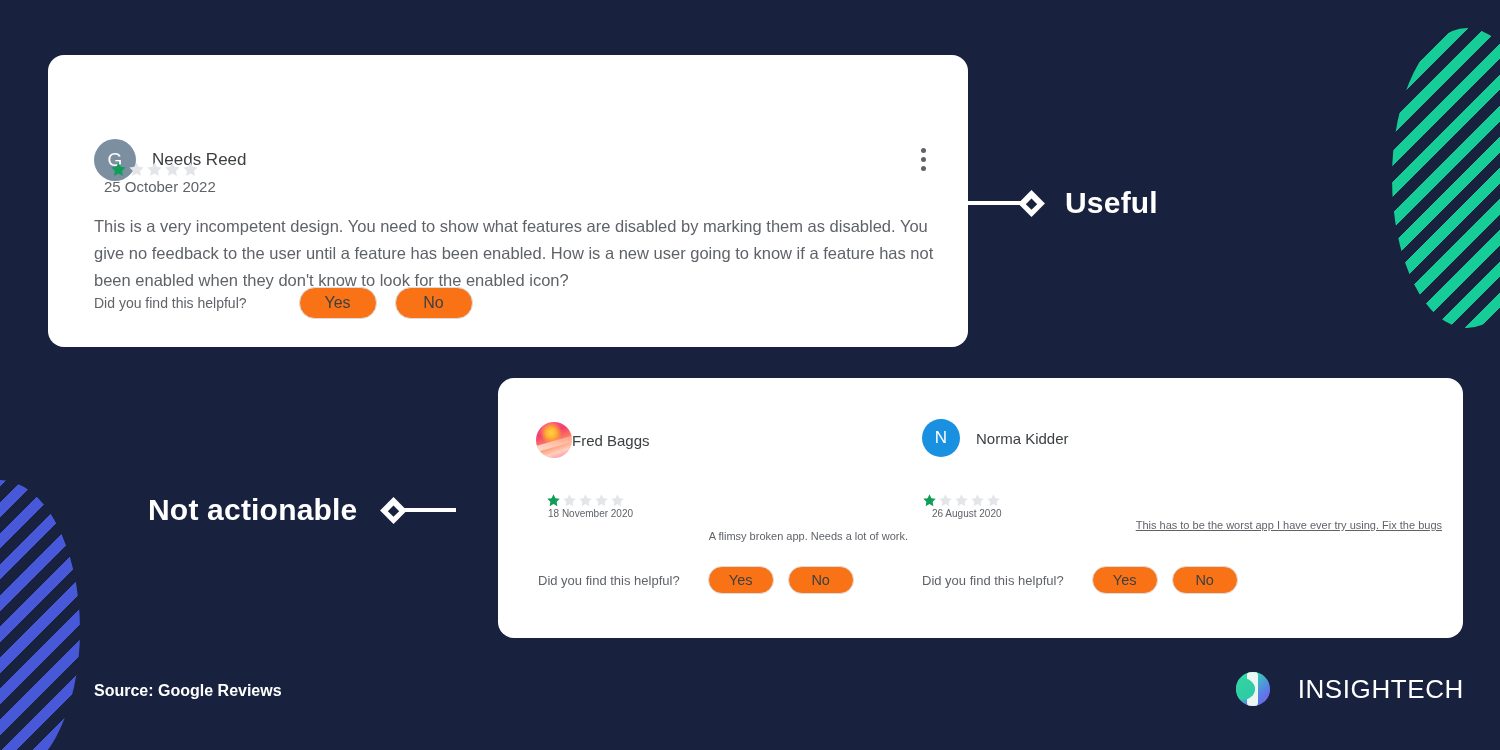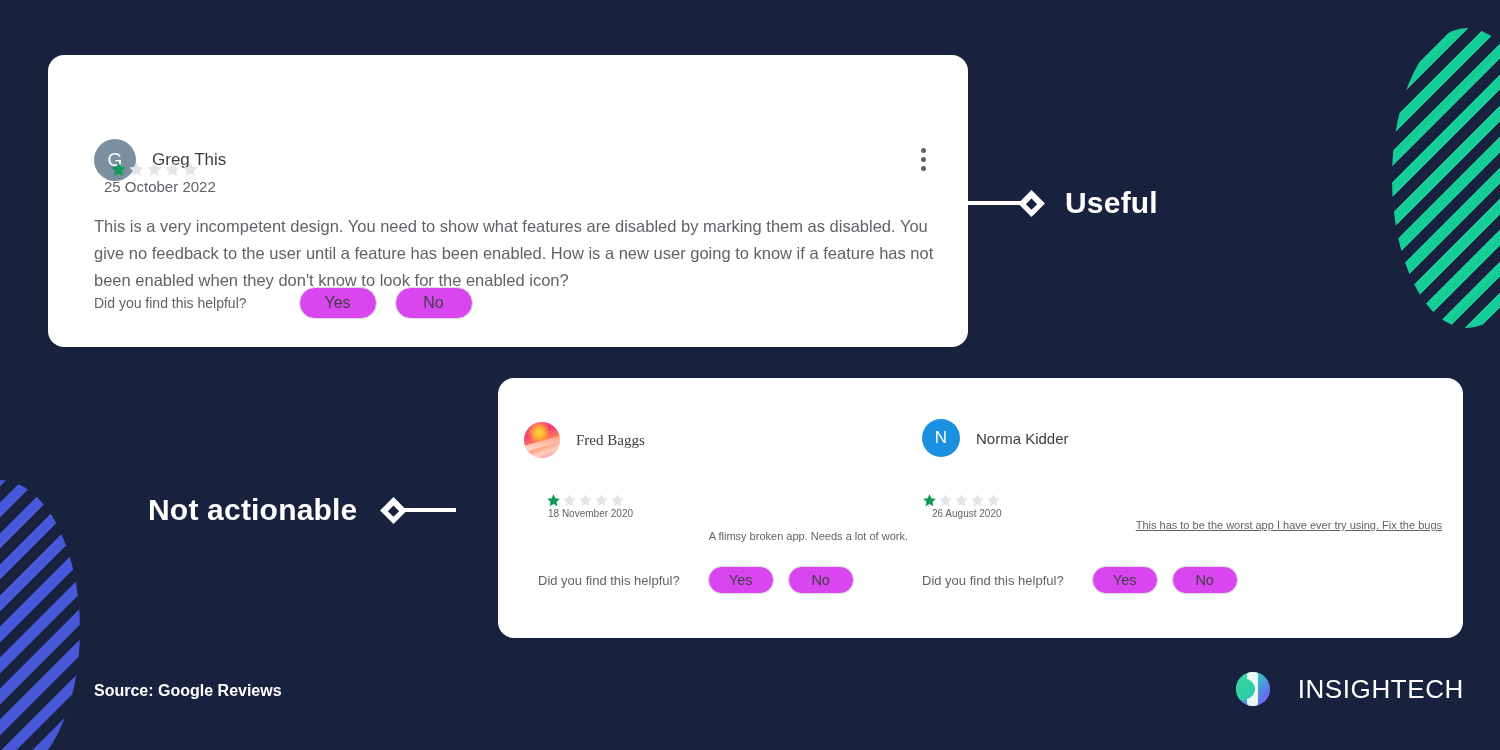--- a/index.html
+++ b/index.html
@@ -84,21 +84,21 @@
   .body-lg { font-size: 16.5px; line-height: 27px; }
   .body-sm { font-size: 11px; line-height: 22px; text-align: right; }
 
   
   .helpful { display: flex; align-items: center; }
   .helpful-q { color: #5f6368; }
   .q-lg { font-size: 14px; }
   .q-sm { font-size: 13px; }
   .pill {
     border: 1px solid #dadce0; border-radius: 20px;
-    color: #3c4043; background: #d946ef;
+    color: #3c4043; background: #f97316;
     display: flex; align-items: center; justify-content: center;
     font-family: "Liberation Sans", sans-serif;
   }
   .pill-lg { width: 78px; height: 32px; font-size: 16px; }
   .pill-sm { width: 66px; height: 28px; font-size: 14.5px; }
 
   
   .annot { position: absolute; display: flex; align-items: center; }
   .annot-label { color: #ffffff; font-size: 30px; font-weight: bold; letter-spacing: .2px; }
   .leader { background: #ffffff; height: 4px; }
@@ -147,21 +147,21 @@
 
 <div class="stage">
 
   <div class="deco deco-teal"></div>
   <div class="deco deco-blue"></div>
 
   <div class="card" id="card-top">
 
     <div class="rev-head" style="position:absolute; left:46px; top:84px; gap:16px;">
       <div class="avatar avatar-gray">G</div>
-      <div class="rev-name">Greg This</div>
+      <div class="rev-name">Needs Reed</div>
     </div>
 
     <div class="kebab">
       <i></i>
         <i></i>
         <i></i>
     </div>
 
     <div class="stars-row" style="position:absolute; left:46px; top:106px;">
       <div class="stars">
@@ -189,21 +189,21 @@
     <div class="helpful" style="position:absolute; left:46px; top:232px; gap:0;">
       <span class="helpful-q q-lg">Did you find this helpful?</span>
       <span class="pill pill-lg" style="margin-left:52px;">Yes</span>
       <span class="pill pill-lg" style="margin-left:18px;">No</span>
     </div>
   </div>
 
   <div class="card" id="card-bottom">
 
     <div>
-      <div class="rev-head" style="position:absolute; left:26px; top:44px; gap:16px;font-family:Liberation Serif, serif;">
+      <div class="rev-head" style="position:absolute; left:38px; top:44px; ">
         <div class="avatar-photo"></div>
         <div class="rev-name-sm">Fred Baggs</div>
       </div>
 
       <div class="stars-row" style="position:absolute; left:40px; top:115px;">
         <div class="stars">
           <svg class="star" width="15" height="15" viewBox="0 0 24 24">
               <path fill="#0f9d58" d="M12 2l3.09 6.26L22 9.27l-5 4.87 1.18 6.88L12 17.77l-6.18 3.25L7 14.14l-5-4.87 6.91-1.01z"></path>
             </svg>
           <svg class="star" width="15" height="15" viewBox="0 0 24 24">

